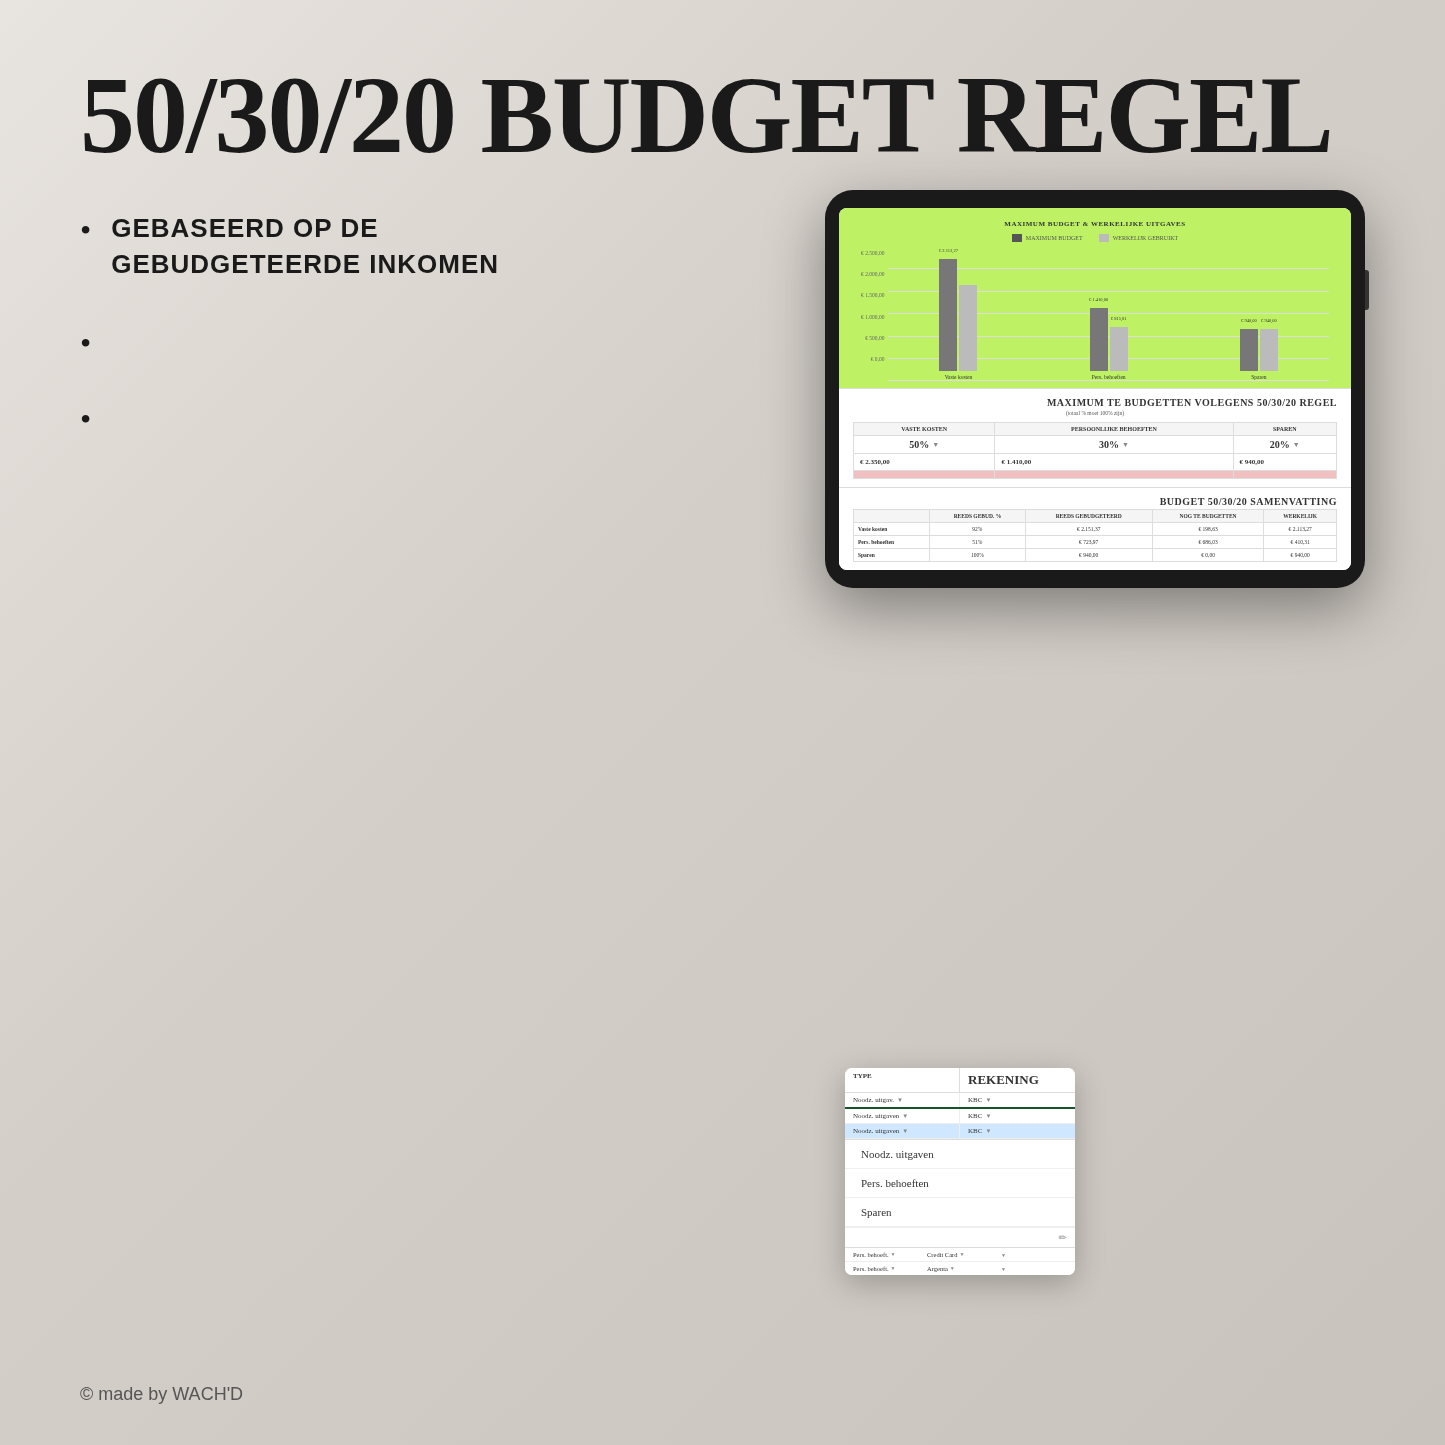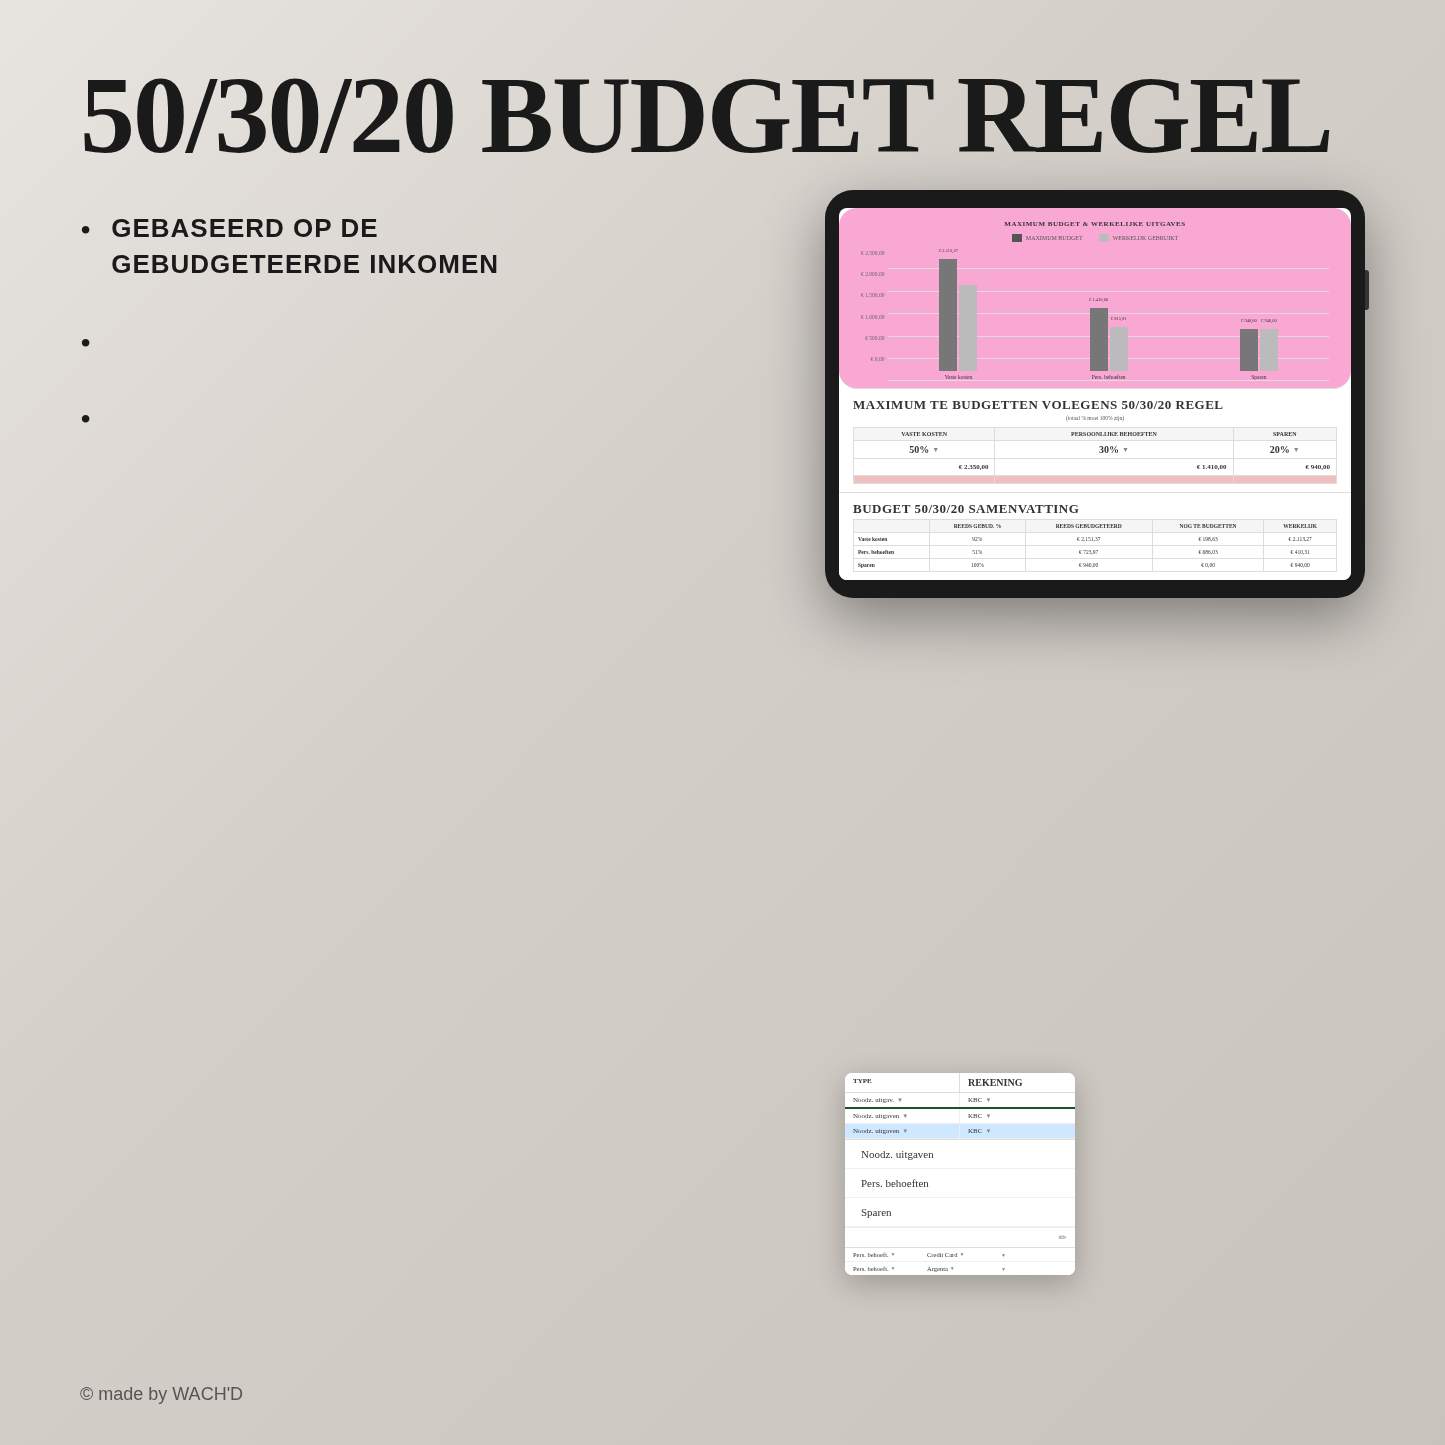--- a/index.html
+++ b/index.html
@@ -105,23 +105,22 @@
 
     .tablet-screen {
       background: #fff;
       border-radius: 8px;
       overflow: hidden;
     }
 
     
     .chart-section {
       padding: 12px 14px 8px;
-      background: #f9a8d4;
+      background: #bef264;
       border-bottom: 1px solid #ddd;
-      border-radius: 18px;
     }
 
     .chart-title {
       text-align: center;
       font-size: 7px;
       font-weight: 700;
       color: #333;
       letter-spacing: 0.5px;
       margin-bottom: 6px;
     }
@@ -150,22 +149,22 @@
     .legend-box.light { background: #bbb; }
 
     
     .budget-table-section {
       padding: 8px 14px;
       background: #fff;
       border-bottom: 1px solid #ddd;
     }
 
     .section-title {
-      text-align: left;
-      font-size: 13px;
+      text-align: right;
+      font-size: 10px;
       font-weight: 700;
       color: #333;
       letter-spacing: 0.5px;
       margin-bottom: 2px;
     }
 
     .section-subtitle {
       text-align: center;
       font-size: 5.5px;
       color: #555;
@@ -185,21 +184,21 @@
       border: 1px solid #ddd;
       text-align: center;
       background: #f5f5f5;
     }
 
     .budget-table td {
       font-size: 6px;
       color: #333;
       padding: 3px 6px;
       border: 1px solid #ddd;
-      text-align: right;
+      text-align: left;
     }
 
     .percent-cell {
       display: flex;
       align-items: center;
       justify-content: center;
       gap: 3px;
       font-size: 10px;
       font-weight: 700;
     }
@@ -505,21 +504,21 @@
           </div>
 
         </div>
       </div>
 
       <div class="dropdown-popup" style="position:absolute;bottom:110px;left:60px;width:230px;">
 
         <div style="background:#fff;border-bottom:1px solid #ddd;">
           <div style="display:grid;grid-template-columns:1fr 1fr;border-bottom:1px solid #ddd;">
             <div style="font-size:7px;font-weight:700;color:#333;padding:4px 8px;border-right:1px solid #ddd;">TYPE</div>
-            <div style="font-size:10px;font-weight:700;color:#333;padding:4px 8px;">REKENING</div>
+            <div style="font-size:13px;font-weight:700;color:#333;padding:4px 8px;">REKENING</div>
           </div>
           <div style="display:grid;grid-template-columns:1fr 1fr;border-bottom:2px solid #14532d;">
             <div style="font-size:7px;color:#333;padding:3px 8px;border-right:1px solid #eee;display:flex;align-items:center;gap:3px;">
               <span>Noodz. uitgav.</span>
               <span style="font-size:6px;color:#888;">▼</span>
             </div>
             <div style="font-size:7px;color:#333;padding:3px 8px;display:flex;align-items:center;gap:3px;">
               <span>KBC</span>
               <span style="font-size:6px;color:#888;">▼</span>
             </div>

